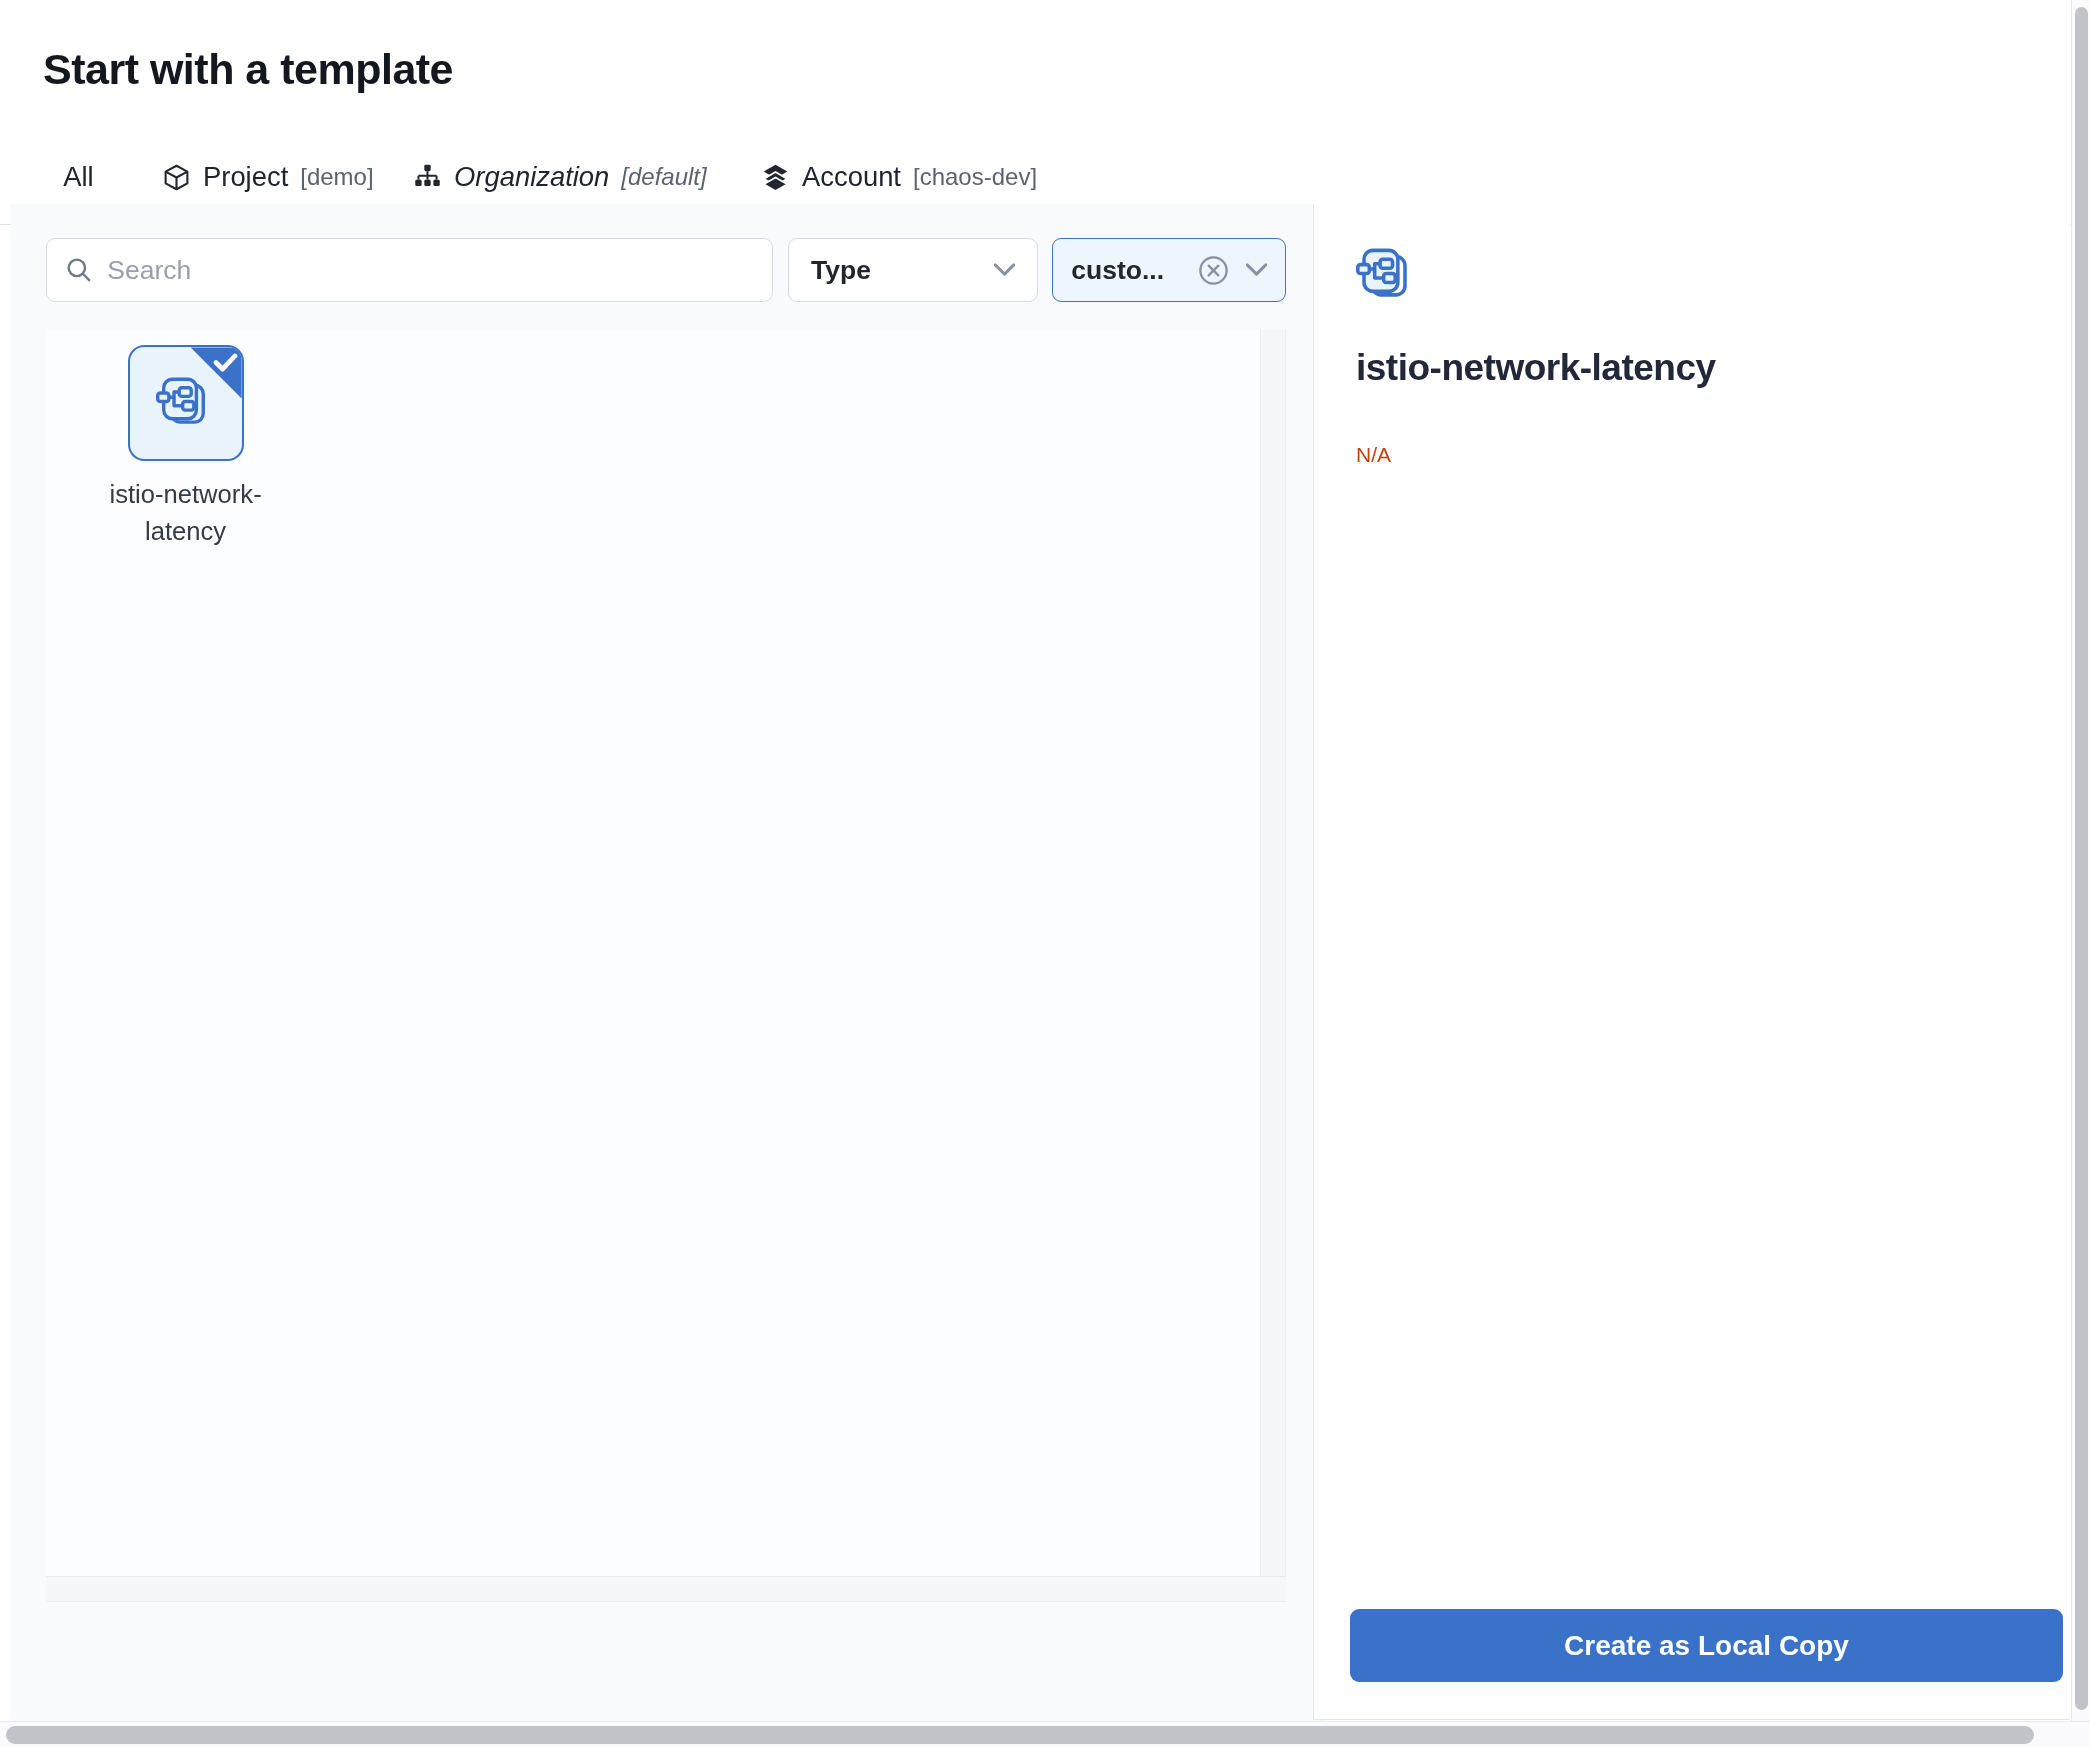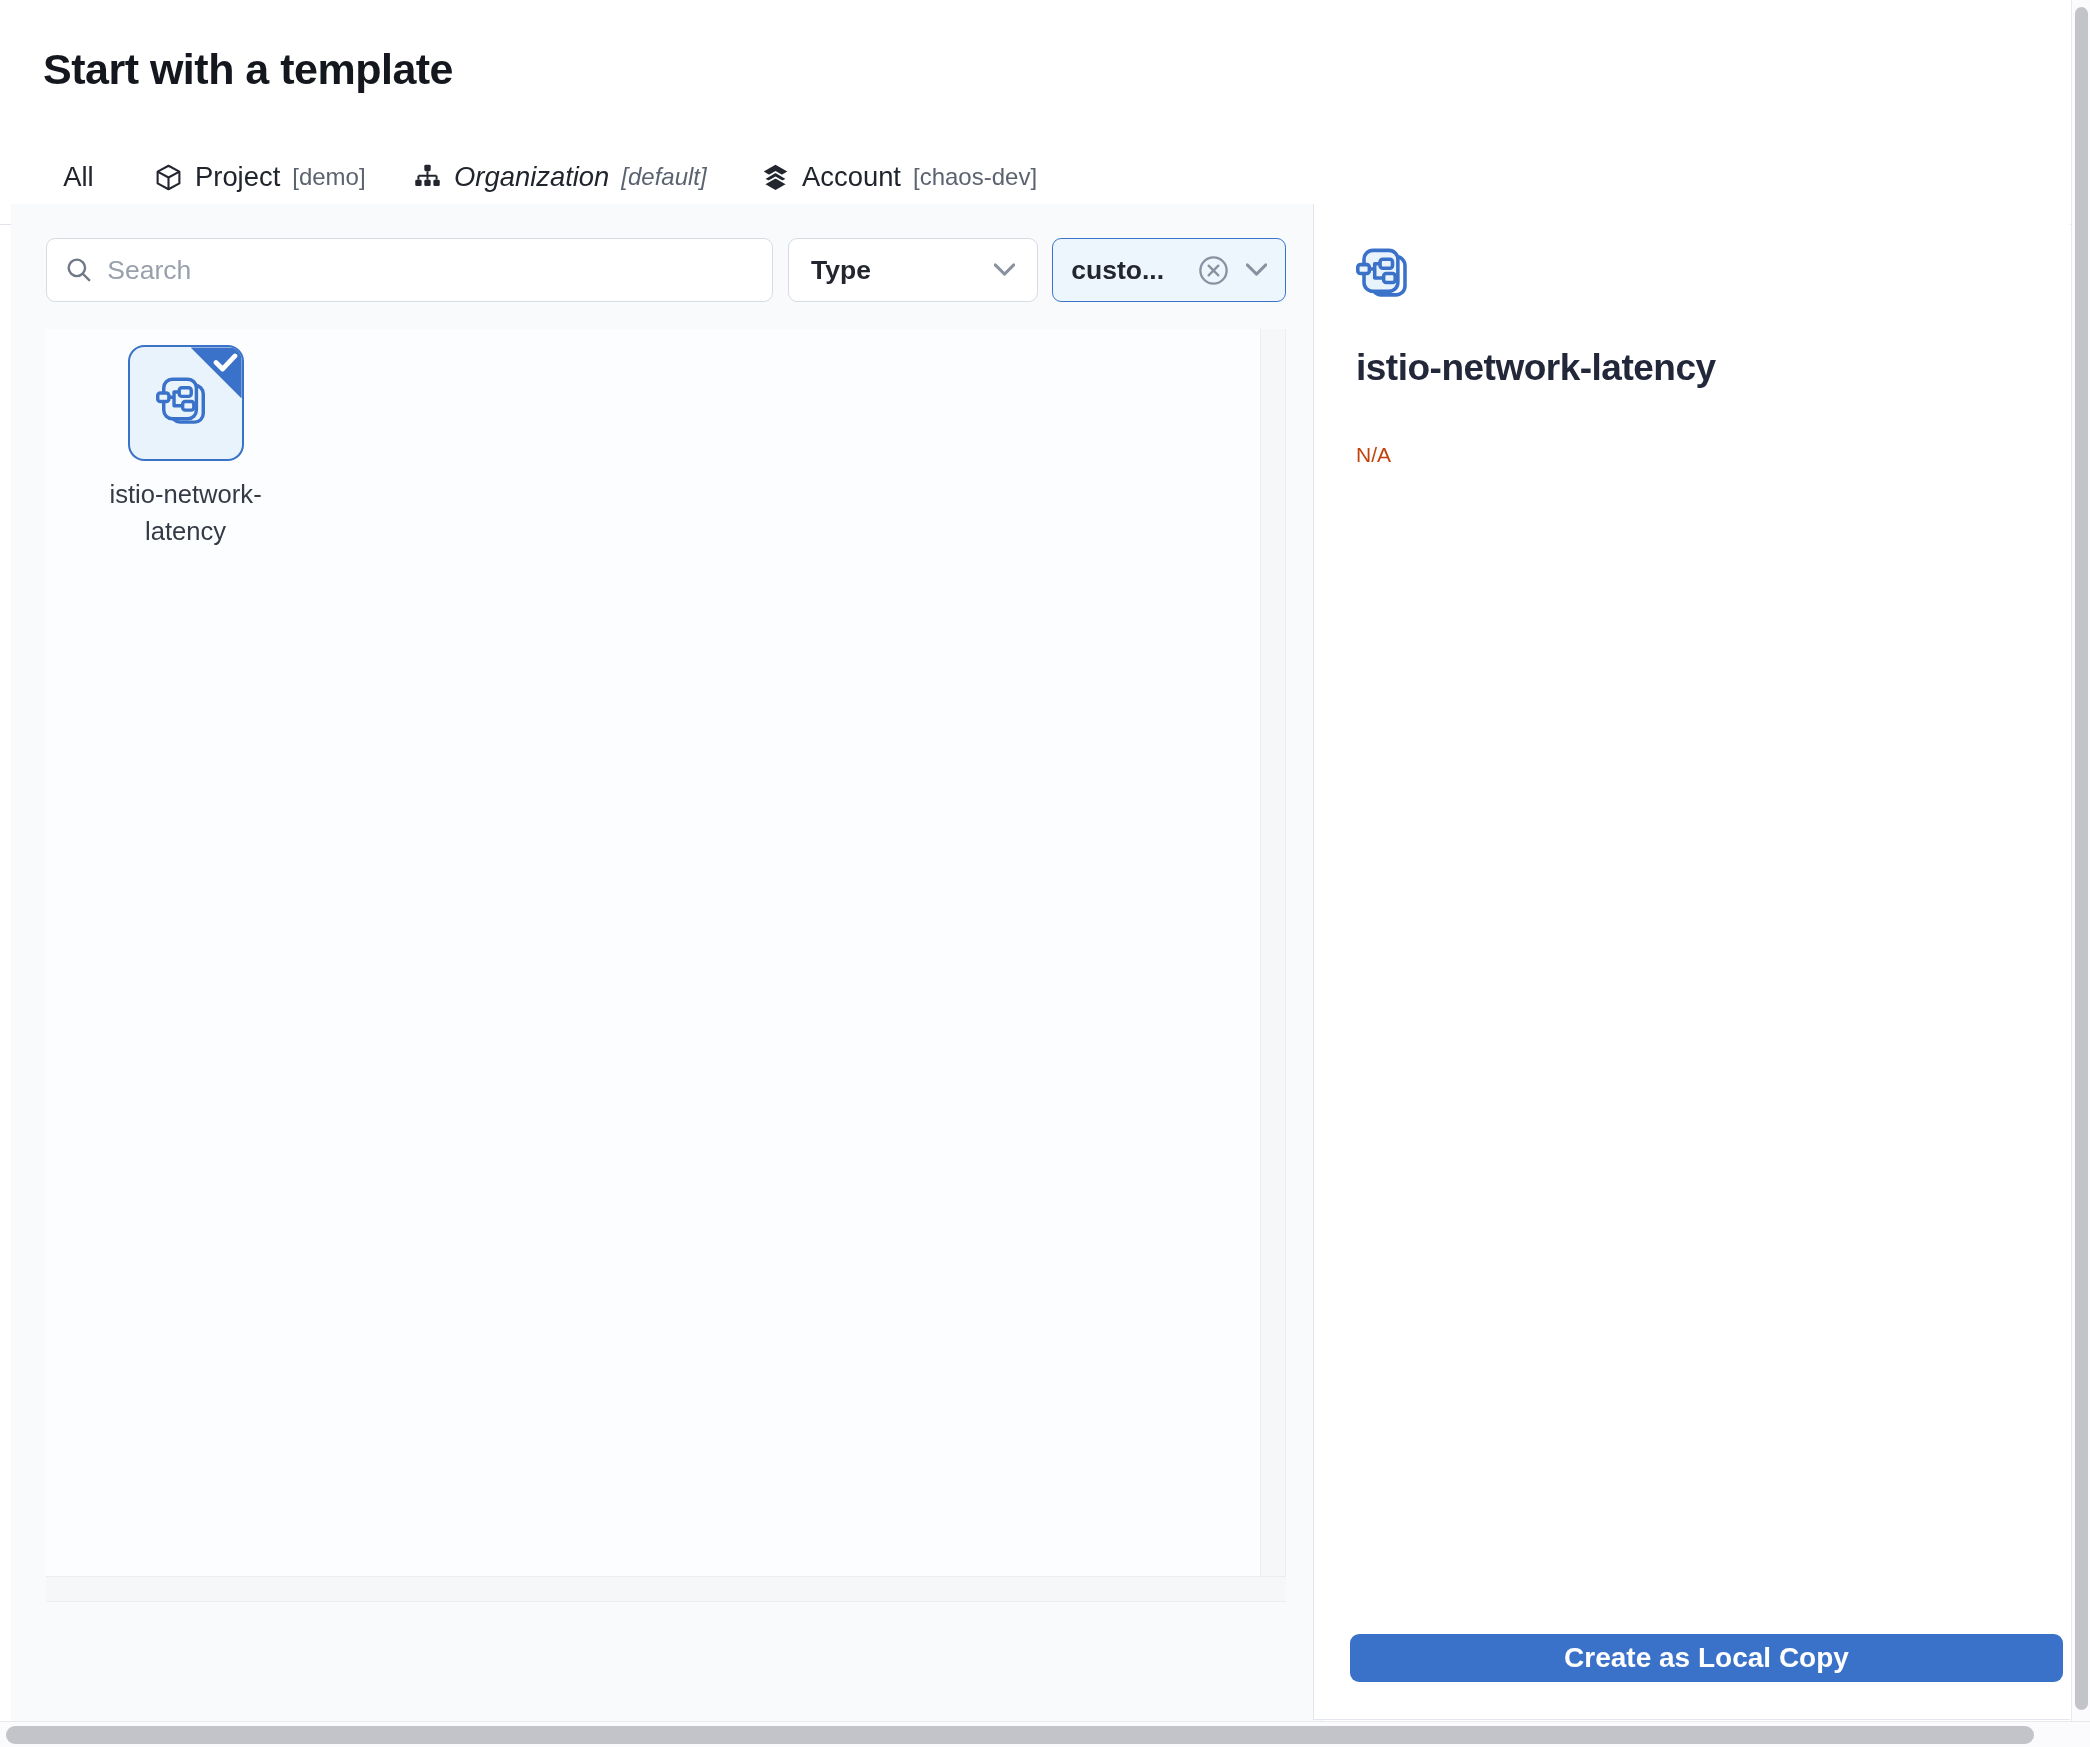--- a/index.html
+++ b/index.html
@@ -13,21 +13,21 @@
   
   #header { position:absolute; left:0; top:0; width:2071px; height:204px;
             background:#fff; border-bottom:1.8px solid #E1E3EC;margin-top:21px; }
   #page-title { position:absolute; left:43px; top:24px; font-size:43px;
                 font-weight:700; color:#14171E; letter-spacing:-0.5px; }
   .tab { position:absolute; top:135px; height:42px; display:flex;
          align-items:center; gap:12px; font-size:27.4px; color:#20242C;
          cursor:pointer; white-space:nowrap; }
   .tab .scope { color:#5C6370; font-size:24px; }
   #tab-all { left:43px; width:71px; justify-content:center; font-weight:400; }
-  #tab-project { left:154px;justify-content:center; }
+  #tab-project { left:162px;justify-content:center; }
   #tab-organization { left:413px;font-style:italic; }
   #tab-account { left:761px; }
   #active-tab-underline { position:absolute; left:43px; top:196px; width:71px;
       height:8.2px; background:#3B72C9; border-radius:5.5px 5.5px 0 0; }
   .tab-icon { width:29px; height:29px; flex:0 0 auto; }
 
   
   #left-pane { position:absolute; left:11px; top:204px; width:1313px;
                height:1518px; background:#F9FAFC; }
   .search-box { position:absolute; left:35px; top:34px; width:727px; height:64px;
@@ -73,21 +73,21 @@
   
   #right-panel { position:absolute; left:1313px; top:204px; width:757px;
       height:1516px; background:#fff; border-left:1.8px solid #E4E6EF;
       border-bottom:0.9px solid #E4E6EF; }
   #panel-icon-box { position:absolute; left:42px; top:41px; }
   #panel-title { position:absolute; left:42px; top:143px; font-size:37px;
       font-weight:700; color:#22283A; letter-spacing:-0.5px; }
   #panel-desc { position:absolute; left:42px; top:239px; font-size:21px;
       color:#c2410c; }
   #create-btn { position:absolute; left:36px; bottom:37px; width:713px;
-      height:48px; background:#3B72C9; border:none; border-radius:9.1px;
+      height:73px; background:#3B72C9; border:none; border-radius:9.1px;
       color:#fff; font-family:inherit; font-size:28px; font-weight:700;
       cursor:pointer; }
 
   
   #v-gutter { position:absolute; left:2071px; top:0; width:20px; height:1721px;
       background:#FBFBFD; border-left:0.9px solid #E8E9ED; }
   #v-thumb { position:absolute; left:2.7px; top:7.3px; width:13.7px; height:1703px;
       background:#C2C4C9; border-radius:7.3px; }
   #h-gutter { position:absolute; left:0; top:1721px; width:2091px; height:25.6px;
       background:#FBFBFD; border-top:0.9px solid #E8E9ED; }

